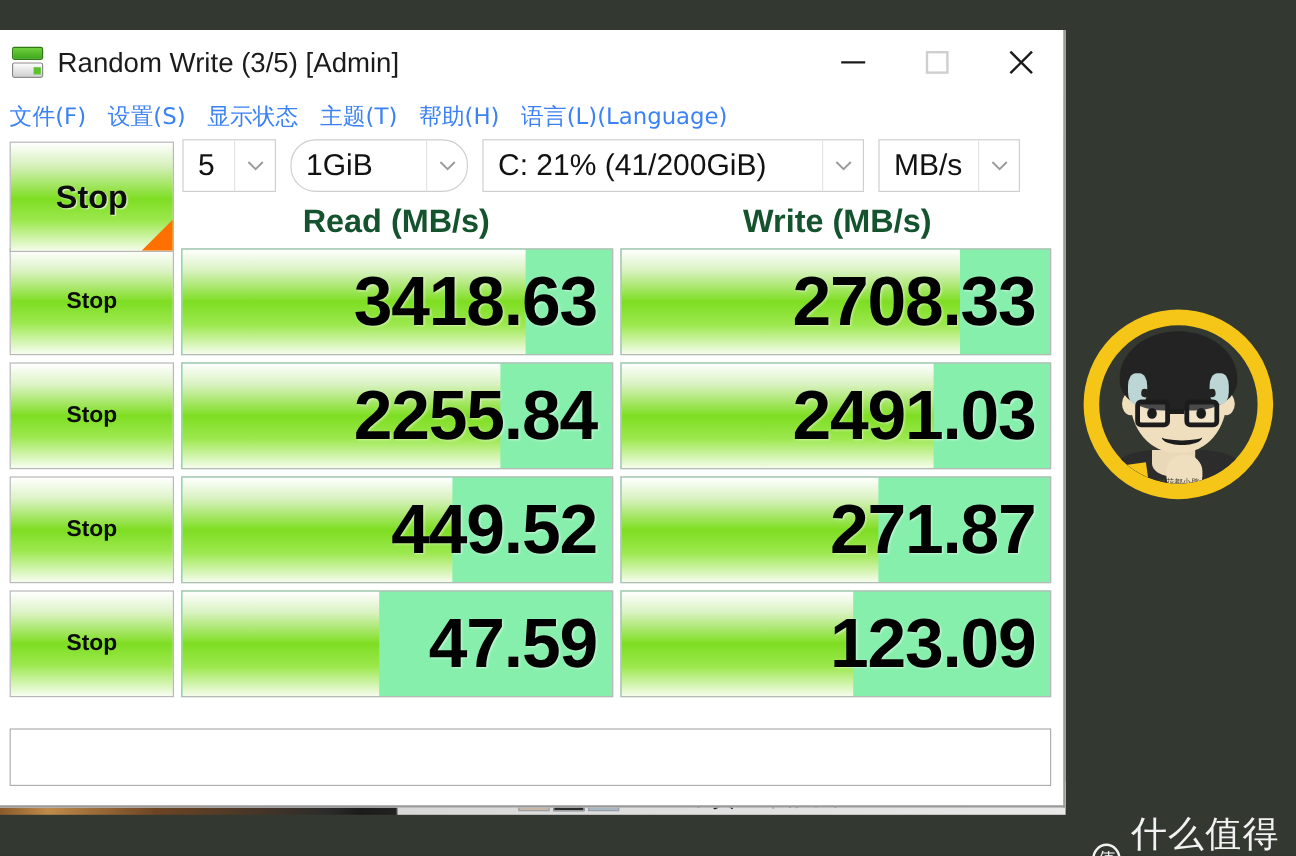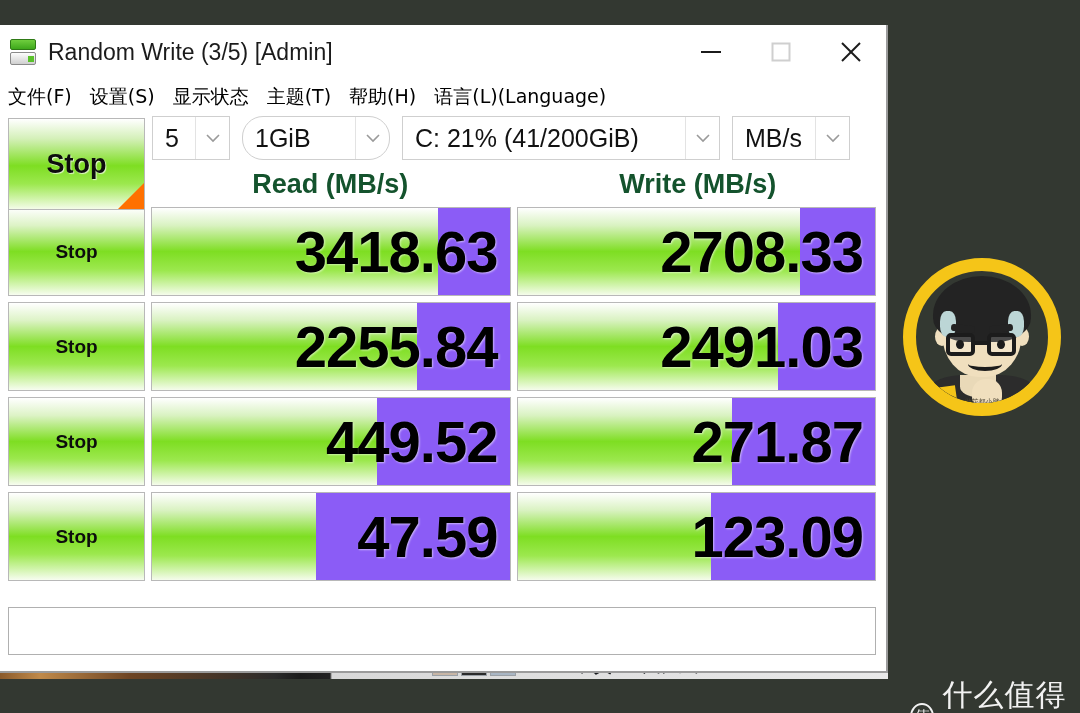--- a/index.html
+++ b/index.html
@@ -179,21 +179,21 @@
 
   
   #menubar {
     height: 36px; flex: 0 0 36px;
     display: flex; align-items: center;
     padding-left: 6px; gap: 14px;
     background: #ffffff;
     font-family: "DejaVu Sans", sans-serif;
   }
   .menu-item {
-    font-size: 19px; color: #000000; white-space: nowrap;
+    font-size: 19px; color: #3b82f6; white-space: nowrap;
     padding: 1px 2px;
   }
 
   
   #toolbar {
     position: relative; height: 46px; flex: 0 0 46px;
     display: flex; align-items: center; gap: 0;
     padding: 0 10px 0 152px;
   }
   .combo {
@@ -269,21 +269,21 @@
     display: flex; align-items: center; justify-content: center;
   }
   .row-stop span {
     font-size: 19px; font-weight: bold; color: #0d0d0d;
     font-family: "Liberation Sans", sans-serif;
   }
   .cell {
     position: relative; flex: 1;
     margin-left: 6px;
     border: 1px solid #b8b8b8;
-    background: #8b5cf6;
+    background: #86efac;
     overflow: hidden;
   }
   .cell .fill {
     position: absolute; left: 0; top: 0; bottom: 0;
     background: linear-gradient(180deg,#ffffff 0%, #d9f2c1 20%, #7ede22 50%, #9ce84e 72%, #f5fcec 100%);
   }
   .cell .val {
     position: absolute; inset: 0;
     display: flex; align-items: center; justify-content: flex-end;
     padding-right: 12px;

